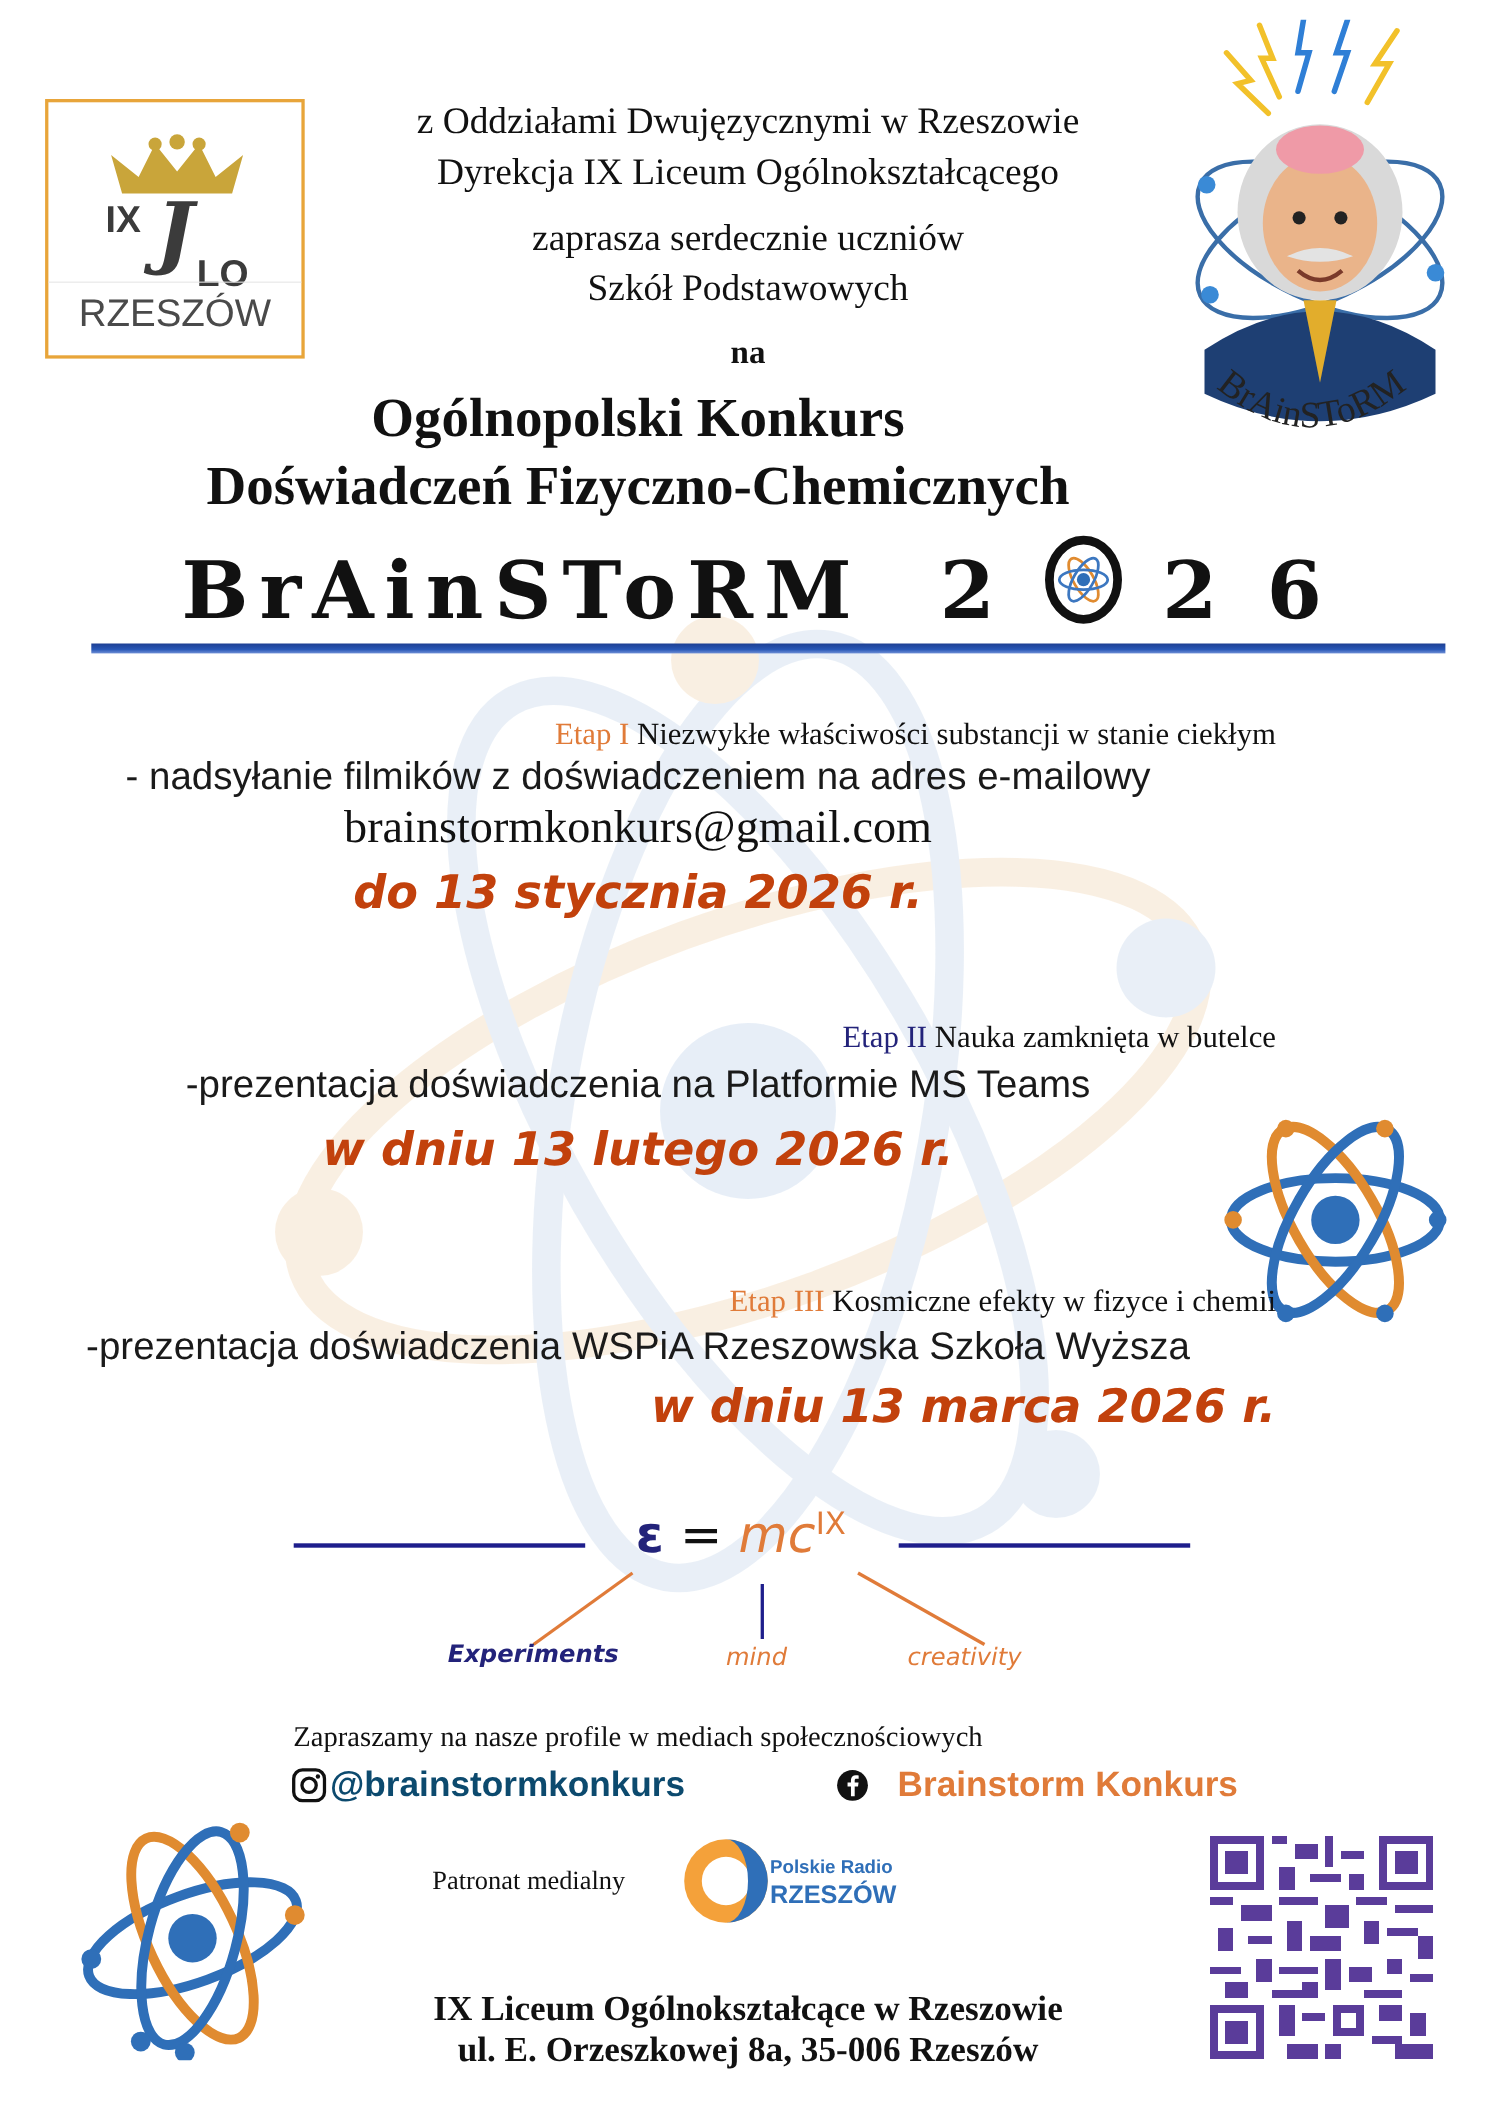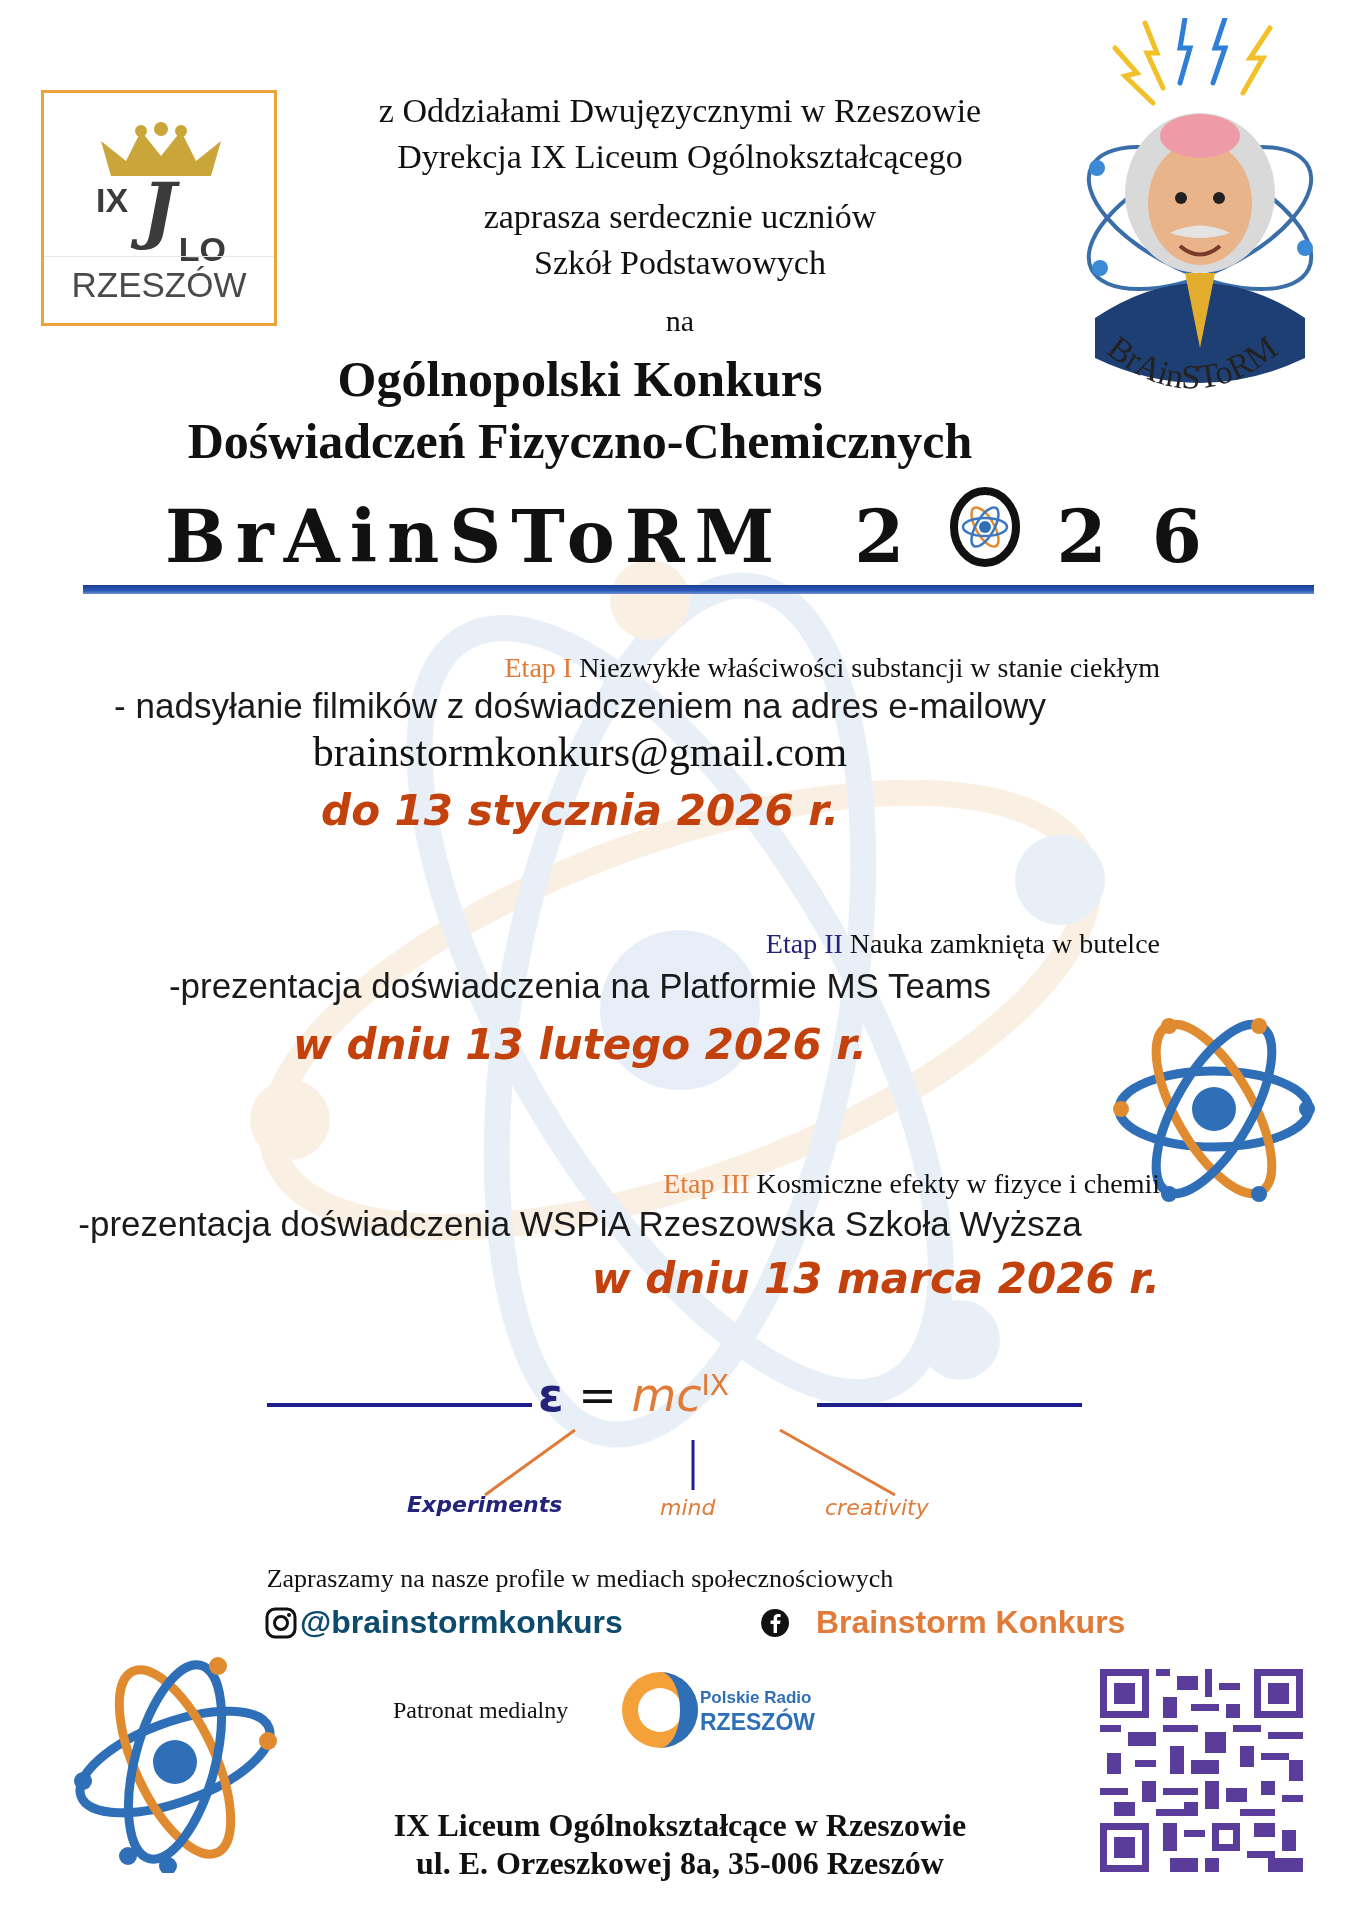--- a/index.html
+++ b/index.html
@@ -55,21 +55,21 @@
     <div style="font-size:34px;text-align:right;padding-right:48px;">LO</div>
   </div>
   <div class="city">RZESZÓW</div>
 </div>
 
 <div class="abs serif hdr" style="left:285px;width:790px;top:88px;text-align:center;line-height:46px;">
   <div>z Oddziałami Dwujęzycznymi w Rzeszowie</div>
   <div>Dyrekcja IX Liceum Ogólnokształcącego</div>
   <div style="margin-top:14px;">zaprasza serdecznie uczniów</div>
   <div>Szkół Podstawowych</div>
-  <div style="margin-top:12px;font-size:30px;">na</div>
+  <div style="margin-top:12px;font-size:30px;font-weight:bold;">na</div>
 </div>
 
 <div class="abs" style="left:1075px;top:18px;width:250px;height:400px;">
   <svg width="250" height="400" viewBox="0 0 250 400">
     <g stroke-width="5" stroke-linecap="round" fill="none">
       <path d="M70 5 L82 35 L72 35 L88 70" stroke="#f2c12a"></path>
       <path d="M110 0 L105 30 L115 30 L105 65" stroke="#2f7fd6"></path>
       <path d="M150 0 L140 30 L150 30 L138 65" stroke="#2f7fd6"></path>
       <path d="M195 10 L175 40 L188 40 L168 75" stroke="#f2c12a"></path>
       <path d="M40 30 L62 55 L50 58 L78 85" stroke="#f2c12a"></path>
@@ -156,21 +156,21 @@
   <div class="stage-title">
     <span class="orange">Etap III</span>
     <span>Kosmiczne efekty w fizyce i chemii</span>
   </div>
   <div class="stage-sub" style="margin-top:4px;">-prezentacja doświadczenia WSPiA Rzeszowska Szkoła Wyższa</div>
   <div class="date" style="margin-top:10px;text-align:right;">w dniu 13 marca 2026 r.</div>
 </div>
 
 <div class="abs formula-line" style="left:267px;top:1403px;width:265px;"></div>
 <div class="abs formula-line" style="left:817px;top:1403px;width:265px;"></div>
-<div class="abs" style="left:538px;top:1368px;white-space:nowrap;font-family:'DejaVu Sans',sans-serif;font-size:46px;">
+<div class="abs" style="left:578px;top:1368px;white-space:nowrap;font-family:'DejaVu Sans',sans-serif;font-size:46px;">
   <span class="navy" style="font-weight:bold;">ε</span>
   <span>=</span>
   <span class="orange" style="font-style:italic;">mc</span><sup class="orange" style="font-size:28px;">IX</sup>
 </div>
 <svg class="abs" style="left:480px;top:1425px;" width="460" height="80" viewBox="0 0 460 80">
   <line x1="95" y1="5" x2="5" y2="70" stroke="#e07b39" stroke-width="3"></line>
   <line x1="213" y1="15" x2="213" y2="65" stroke="#1e1e8c" stroke-width="3"></line>
   <line x1="300" y1="5" x2="415" y2="70" stroke="#e07b39" stroke-width="3"></line>
 </svg>
 <div class="abs label-hand navy" style="left:407px;top:1492px;font-weight:bold;">Experiments</div>

